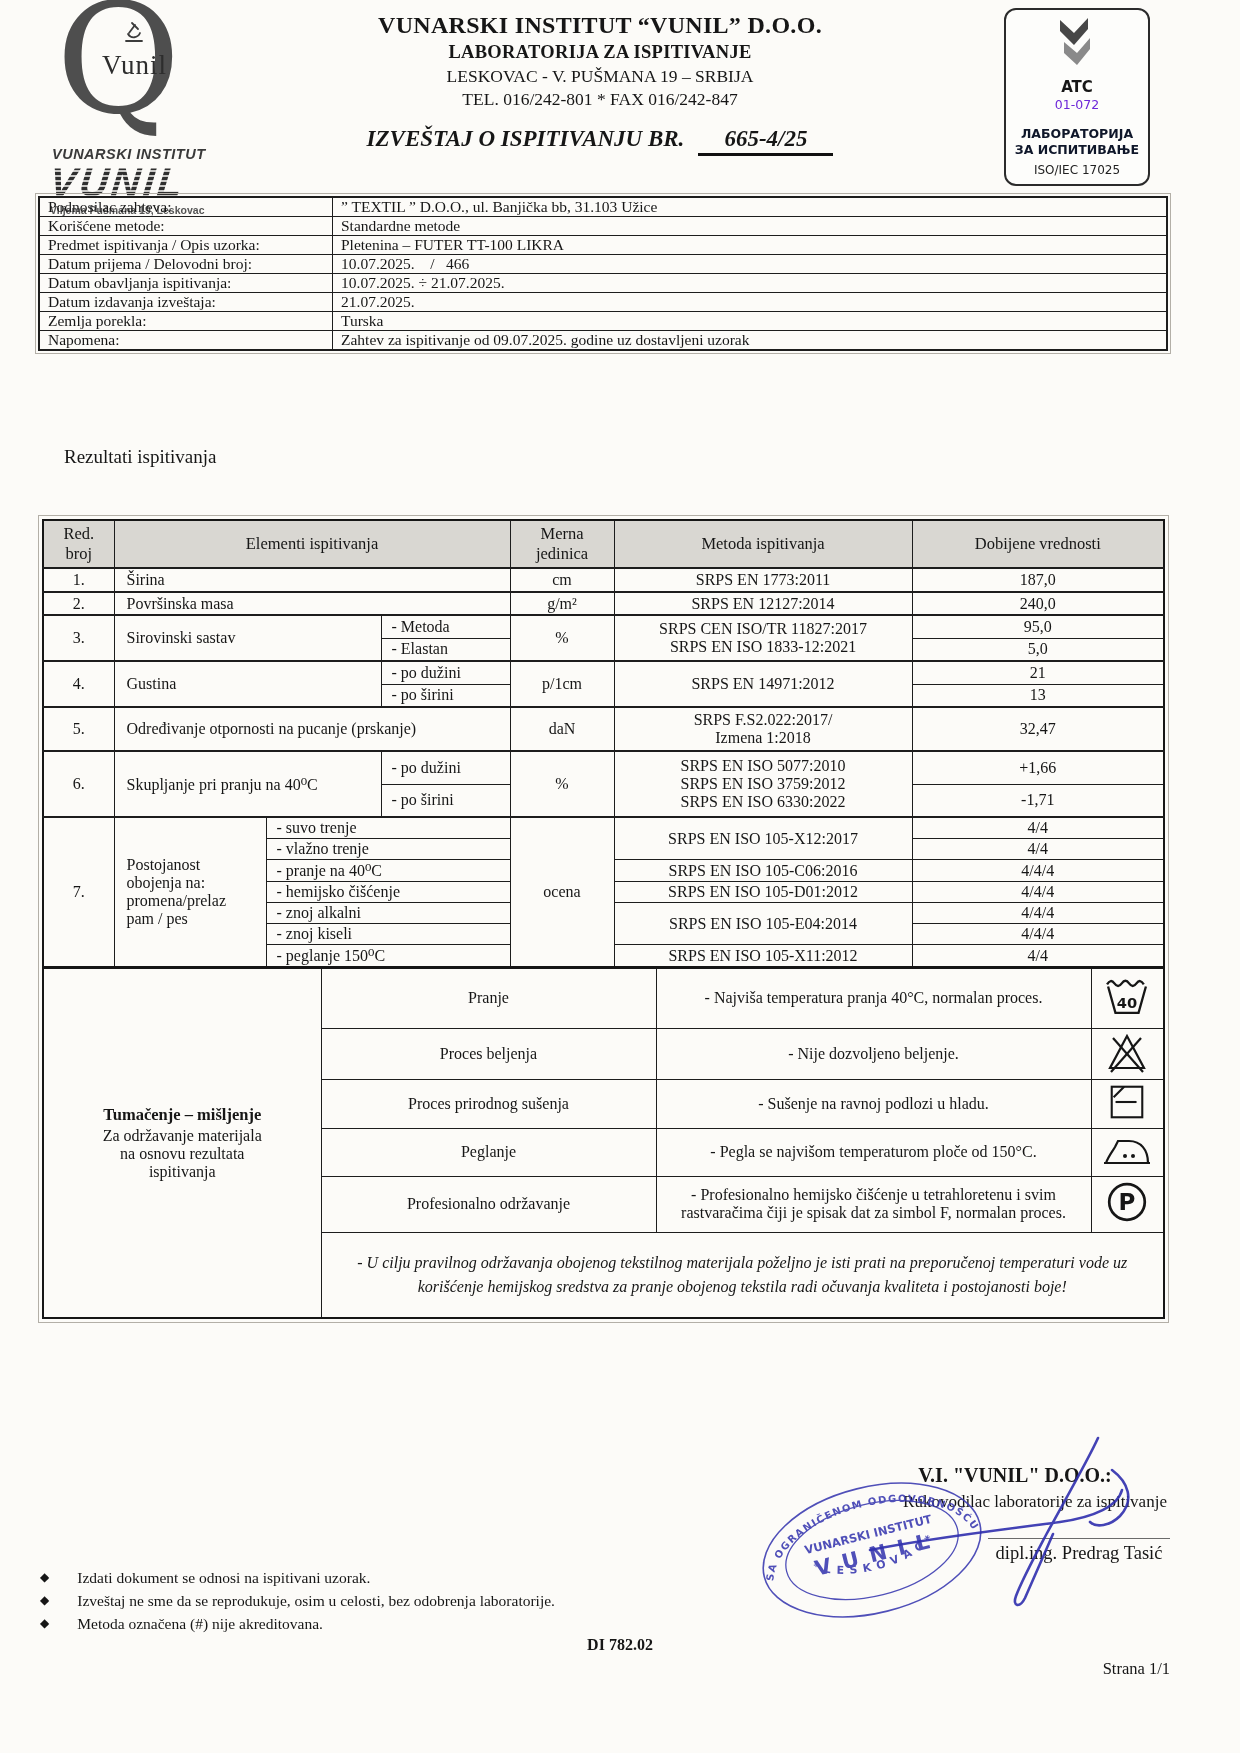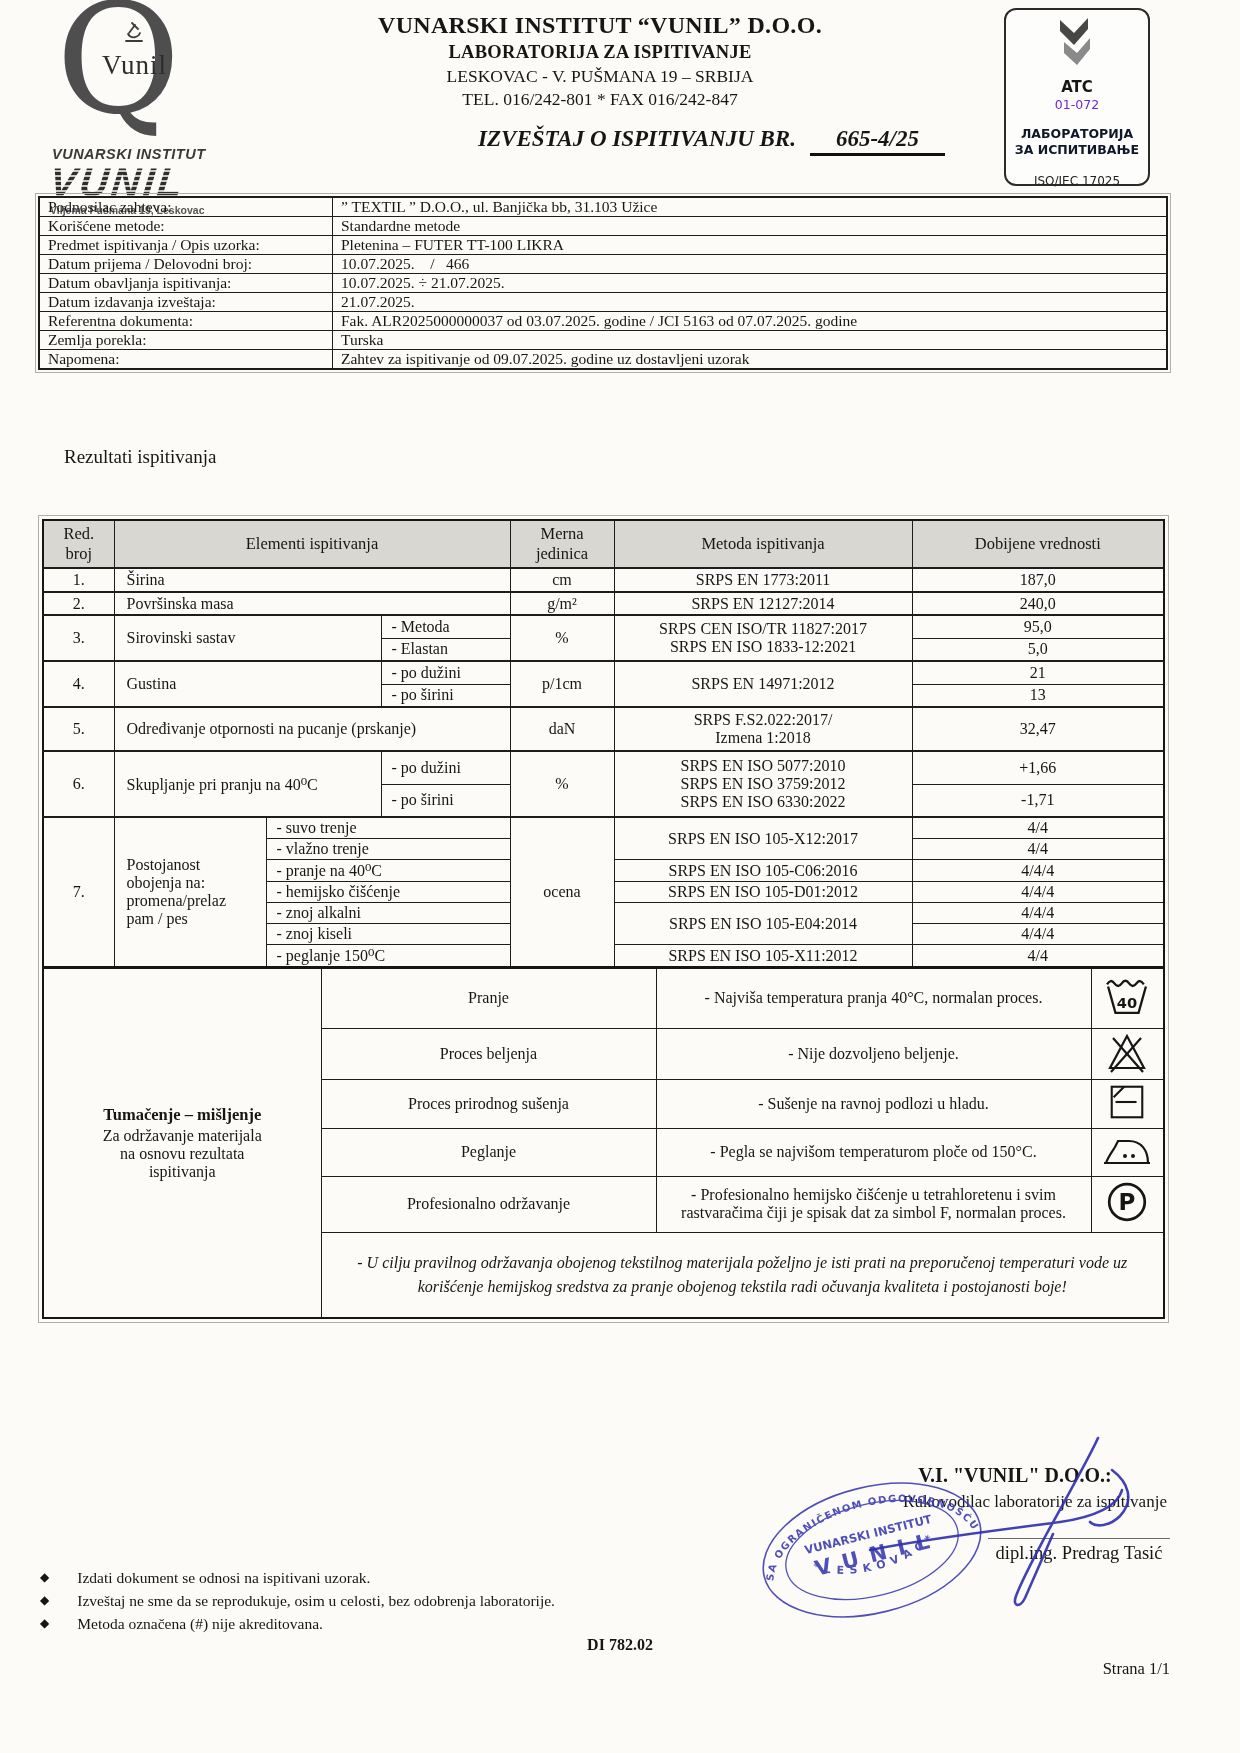--- a/index.html
+++ b/index.html
@@ -20,28 +20,28 @@
   .inst-line{margin:4px 0 0 14px;font-family:"Liberation Sans",sans-serif;font-style:italic;font-weight:bold;font-size:14.5px;color:#3a3a3a;letter-spacing:.5px;}
   .vunil-word{position:relative;display:inline-block;margin:0 0 0 12px;font-family:"Liberation Sans",sans-serif;font-style:italic;font-weight:bold;font-size:40px;line-height:1;color:#2f2f2f;letter-spacing:3px;transform:skewX(-6deg);}
   .vunil-word::after{content:"";position:absolute;inset:0;background:repeating-linear-gradient(to bottom,rgba(252,251,248,0) 0 3px,rgba(252,251,248,.75) 3px 5px);pointer-events:none;}
   .logo-addr{margin:2px 0 0 12px;font-family:"Liberation Sans",sans-serif;font-weight:bold;font-size:10.5px;color:#555;}
 
   .head-center{position:absolute;left:255px;top:12px;width:690px;text-align:center;}
   .hc1{font-weight:bold;font-size:24px;letter-spacing:.3px;}
   .hc2{font-weight:bold;font-size:18.5px;margin-top:3px;letter-spacing:.3px;}
   .hc3{font-size:17.5px;margin-top:3px;}
   .hc4{font-size:17.5px;margin-top:2px;}
-  .report-line{margin-top:16px;font-style:italic;font-weight:bold;font-size:23px;text-align:right;}
+  .report-line{margin-top:16px;font-style:italic;font-weight:bold;font-size:23px;}
   .report-num{display:inline-block;margin-left:14px;padding:0 26px 1px 26px;border-bottom:3px solid #111;}
 
   .badge{position:absolute;left:1004px;top:8px;width:142px;height:174px;border:2px solid #2b2b2b;border-radius:12px;text-align:center;font-family:"DejaVu Sans","Liberation Sans",sans-serif;background:#fdfdfb;}
   .badge-atc{font-weight:bold;font-size:15px;margin-top:0;}
   .badge-num{font-size:12.5px;margin-top:1px;color:#6d28d9;}
   .badge-cy{font-size:12.5px;font-weight:bold;margin-top:14px;line-height:1.25;color:#0f172a;}
-  .badge-iso{font-size:12px;margin-top:17px;color:#222;}
+  .badge-iso{font-size:12px;margin-top:6px;color:#222;}
 
   
   .itable{position:absolute;left:38px;top:196px;width:1130px;border-collapse:collapse;table-layout:fixed;outline:1px solid #b3afa7;outline-offset:2px;}
   .itable td{border:1.5px solid #1d1d1d;height:18px;padding:0 8px;font-size:15.5px;vertical-align:middle;}
   .itable{border:2px solid #1d1d1d;}
   .ilabel{width:276px;}
 
   
   .rez-title{position:absolute;left:40px;top:446px;font-size:19px;margin-left:24px;}
   .big-wrap{position:absolute;left:42px;top:519px;outline:1px solid #b3afa7;outline-offset:3px;}
@@ -140,24 +140,20 @@
           <td class="ilabel">Datum prijema / Delovodni broj:</td>
           <td>10.07.2025.&nbsp;&nbsp;&nbsp;&nbsp;/&nbsp;&nbsp;&nbsp;466</td>
         </tr>
     <tr>
           <td class="ilabel">Datum obavljanja ispitivanja:</td>
           <td>10.07.2025. ÷ 21.07.2025.</td>
         </tr>
     <tr>
           <td class="ilabel">Datum izdavanja izveštaja:</td>
           <td>21.07.2025.</td>
-        </tr>
-    <tr>
-          <td class="ilabel">Referentna dokumenta:</td>
-          <td>Fak. ALR2025000000037 od 03.07.2025. godine  /  JCI 5163 od 07.07.2025. godine</td>
         </tr>
     <tr>
           <td class="ilabel">Zemlja porekla:</td>
           <td>Turska</td>
         </tr>
     <tr>
           <td class="ilabel">Napomena:</td>
           <td>Zahtev za ispitivanje od 09.07.2025. godine uz dostavljeni uzorak</td>
         </tr>
   </tbody>

